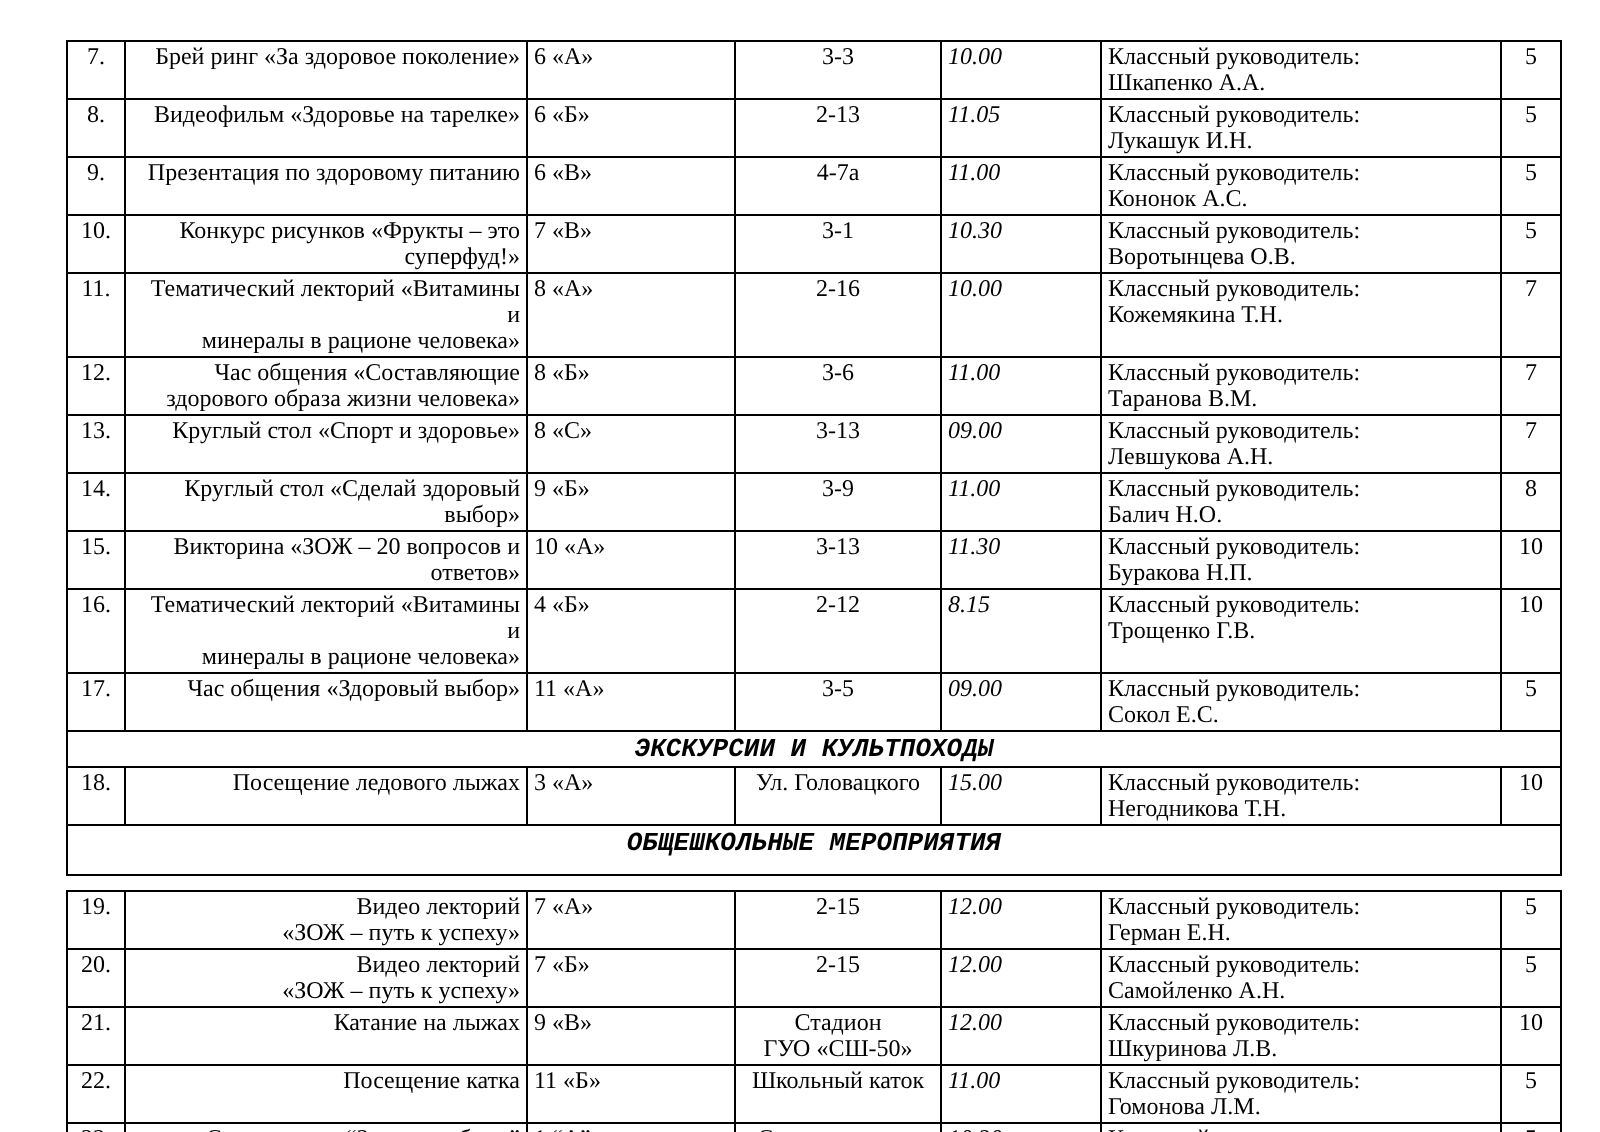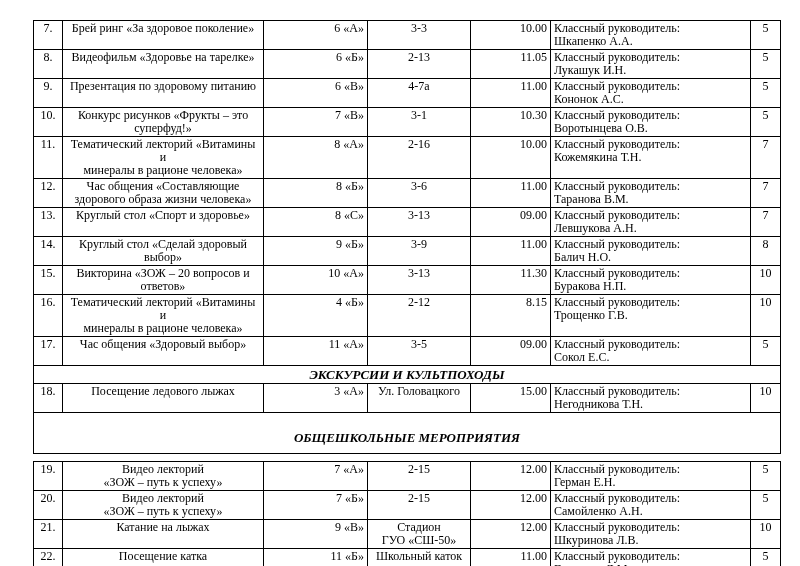--- a/index.html
+++ b/index.html
@@ -31,39 +31,40 @@
   table.sched td {
     border: 1px solid #000000;
     font-size: 12px;
     line-height: 13px;
     padding: 1px 3px;
     vertical-align: top;
     overflow: hidden;
     height: 25px;
   }
   td.c-num    { text-align: center; vertical-align: middle; padding-top: 5px; }
-  td.c-event  { text-align: center;   white-space: pre-line; }
-  td.c-grade  { text-align: right; vertical-align: middle; padding-top: 5px; }
+  td.c-event  { text-align: right;   white-space: pre-line; }
+  td.c-grade  { text-align: left; vertical-align: middle; padding-top: 5px; }
   td.c-place  { text-align: center; vertical-align: top; white-space: pre-line; }
-  td.c-time   { text-align: right; vertical-align: middle; padding-top: 4px; }
+  td.c-time   { text-align: left; vertical-align: middle; padding-top: 4px; font-style: italic; }
   td.c-teacher{ text-align: left;   white-space: pre-line; }
   td.c-days   { text-align: center; vertical-align: top; }
   tr.banner td {
     height: 15px;
     text-align: center;
     font-weight: bold;
     font-style: italic;
     font-size: 13px;
     padding: 1px 3px;
     vertical-align: middle;
+    font-family: Liberation Mono, monospace;
   }
   tr.banner--tall td {
     height: 21px;
     vertical-align: top;
-    padding-top: 18px;
+    padding-top: 2px;
   }
 </style>
 </head>
 <body>
 
 <div class="page">
   <div>
       <table class="sched">
         <colgroup>
           <col style="width: 29px;">

